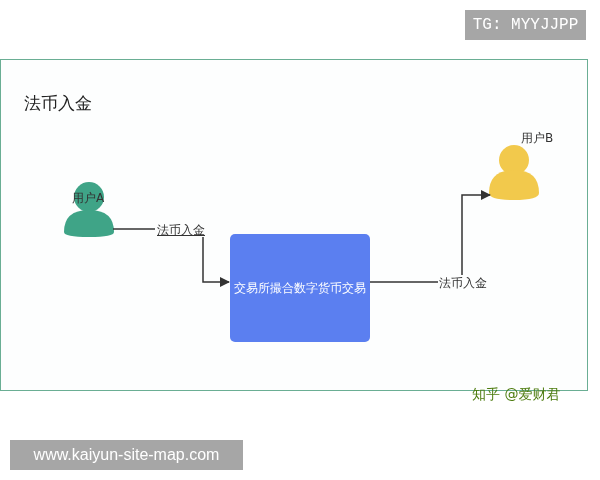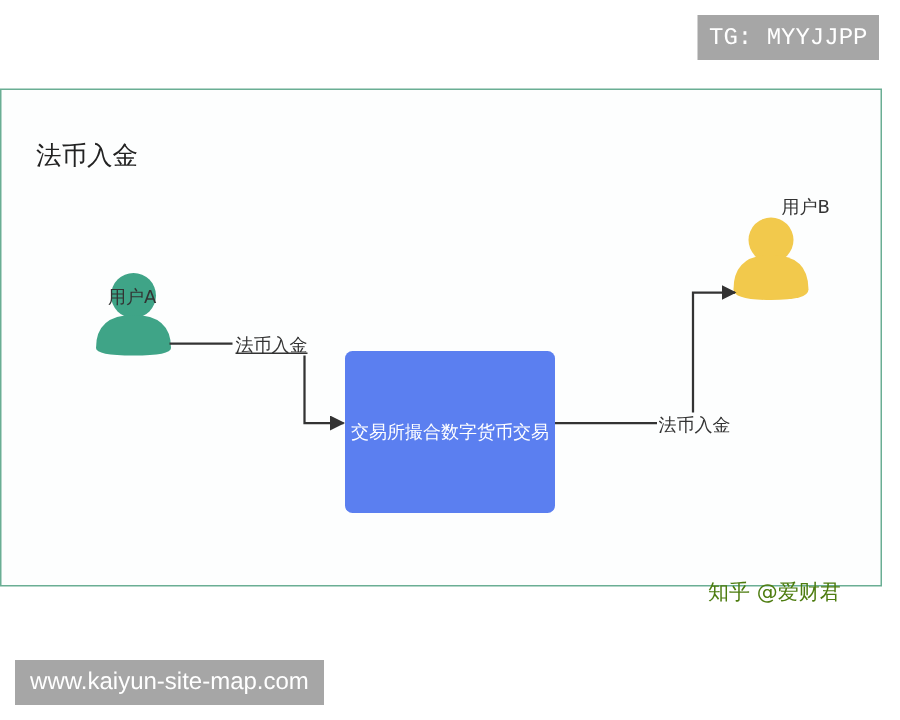--- a/index.html
+++ b/index.html
@@ -6,21 +6,21 @@
   body { width:600px; height:480px; background:#ffffff; position:relative; overflow:hidden;
          font-family:"DejaVu Sans", "Liberation Sans", sans-serif; }
   .watermark-top { position:absolute; left:465px; top:10px; width:121px; height:30px; background:#a6a6a6;
          color:#ffffff; font-size:16px; line-height:30px; text-align:center; font-family:Liberation Mono, monospace; }
   .frame { position:absolute; left:0; top:59px; width:586px; height:330px; border:1px solid #6aae94; background:#fdfefe; }
   .title { position:absolute; left:24px; top:92px; font-size:17px; color:#222; }
   .label { position:absolute; font-size:12px; color:#333; white-space:nowrap; }
   .box { position:absolute; left:230px; top:234px; width:140px; height:108px; background:#5b7ff0; border-radius:5px;
          color:#fff; font-size:12px; display:flex; align-items:center; justify-content:center; }
   .credit { position:absolute; left:472px; top:386px; font-size:14px; color:#4d7c0f; }
-  .watermark-bottom { position:absolute; left:10px; top:440px; width:206px; height:30px; background:#a6a6a6; color:#fff;
+  .watermark-bottom { position:absolute; left:10px; top:440px; width:233px; height:30px; background:#a6a6a6; color:#fff;
          font-size:16px; line-height:30px; text-align:center; font-family:"Liberation Sans", sans-serif; }
   svg.diagram { position:absolute; left:0; top:0; }
 </style>
 </head>
 <body>
 
 <div class="watermark-top">TG: MYYJJPP</div>
 
 <div class="frame"></div>
 

